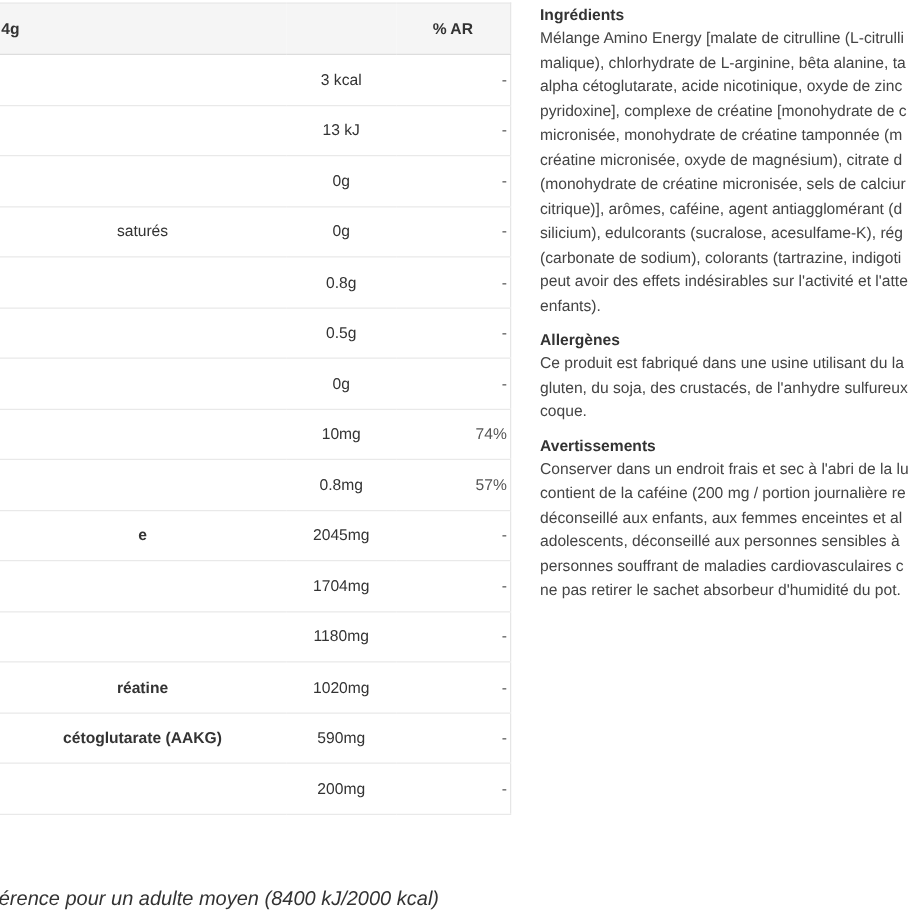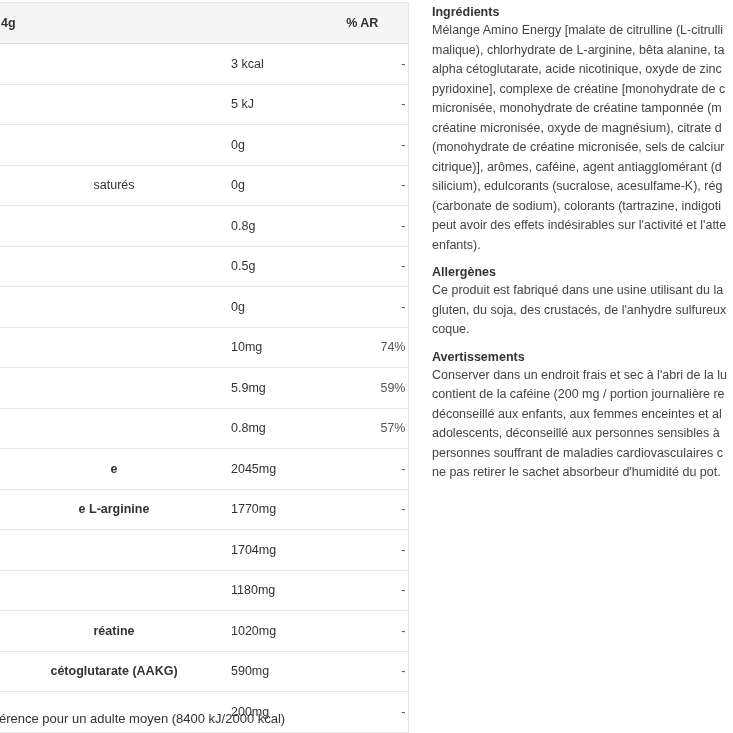--- a/index.html
+++ b/index.html
@@ -45,29 +45,30 @@
       background: #f5f5f5;
       font-weight: bold;
       color: #333;
       height: 36px;
       border-bottom: 1px solid #dddddd;
     }
     th.h-name { text-align: left; }
     th.h-ar { padding-right: 16px; }
     td.name { text-align: center; }
     td.name.bold { font-weight: bold; }
-    td.val { }
+    td.val { text-align: center; }
     td.ar { text-align: right; padding-right: 16px; color: #555; }
     .footnote {
       position: absolute;
       left: -1px;
       top: 711px;
-      font-size: 13px;
+      font-size: 16px;
       color: #333;
       white-space: nowrap;
+      font-style: italic;
     }
     .info {
       position: absolute;
       left: 432px;
       top: 4px;
       width: 330px;
       font-size: 12.5px;
       line-height: 19.5px;
       color: #444;
     }
@@ -102,21 +103,21 @@
       </tr>
     </thead>
     <tbody id="nutri-body">
         <tr>
           <td class="name"></td>
           <td class="val">3 kcal</td>
           <td class="ar">-</td>
         </tr>
         <tr>
           <td class="name"></td>
-          <td class="val">5 kJ</td>
+          <td class="val">13 kJ</td>
           <td class="ar">-</td>
         </tr>
         <tr>
           <td class="name"></td>
           <td class="val">0g</td>
           <td class="ar">-</td>
         </tr>
         <tr>
           <td class="name">saturés</td>
           <td class="val">0g</td>
@@ -137,36 +138,26 @@
           <td class="val">0g</td>
           <td class="ar">-</td>
         </tr>
         <tr>
           <td class="name"></td>
           <td class="val">10mg</td>
           <td class="ar">74%</td>
         </tr>
         <tr>
           <td class="name"></td>
-          <td class="val">5.9mg</td>
-          <td class="ar">59%</td>
-        </tr>
-        <tr>
-          <td class="name"></td>
           <td class="val">0.8mg</td>
           <td class="ar">57%</td>
         </tr>
         <tr>
           <td class="name bold">e</td>
           <td class="val">2045mg</td>
-          <td class="ar">-</td>
-        </tr>
-        <tr>
-          <td class="name bold">e L-arginine</td>
-          <td class="val">1770mg</td>
           <td class="ar">-</td>
         </tr>
         <tr>
           <td class="name bold"></td>
           <td class="val">1704mg</td>
           <td class="ar">-</td>
         </tr>
         <tr>
           <td class="name bold"></td>
           <td class="val">1180mg</td>

